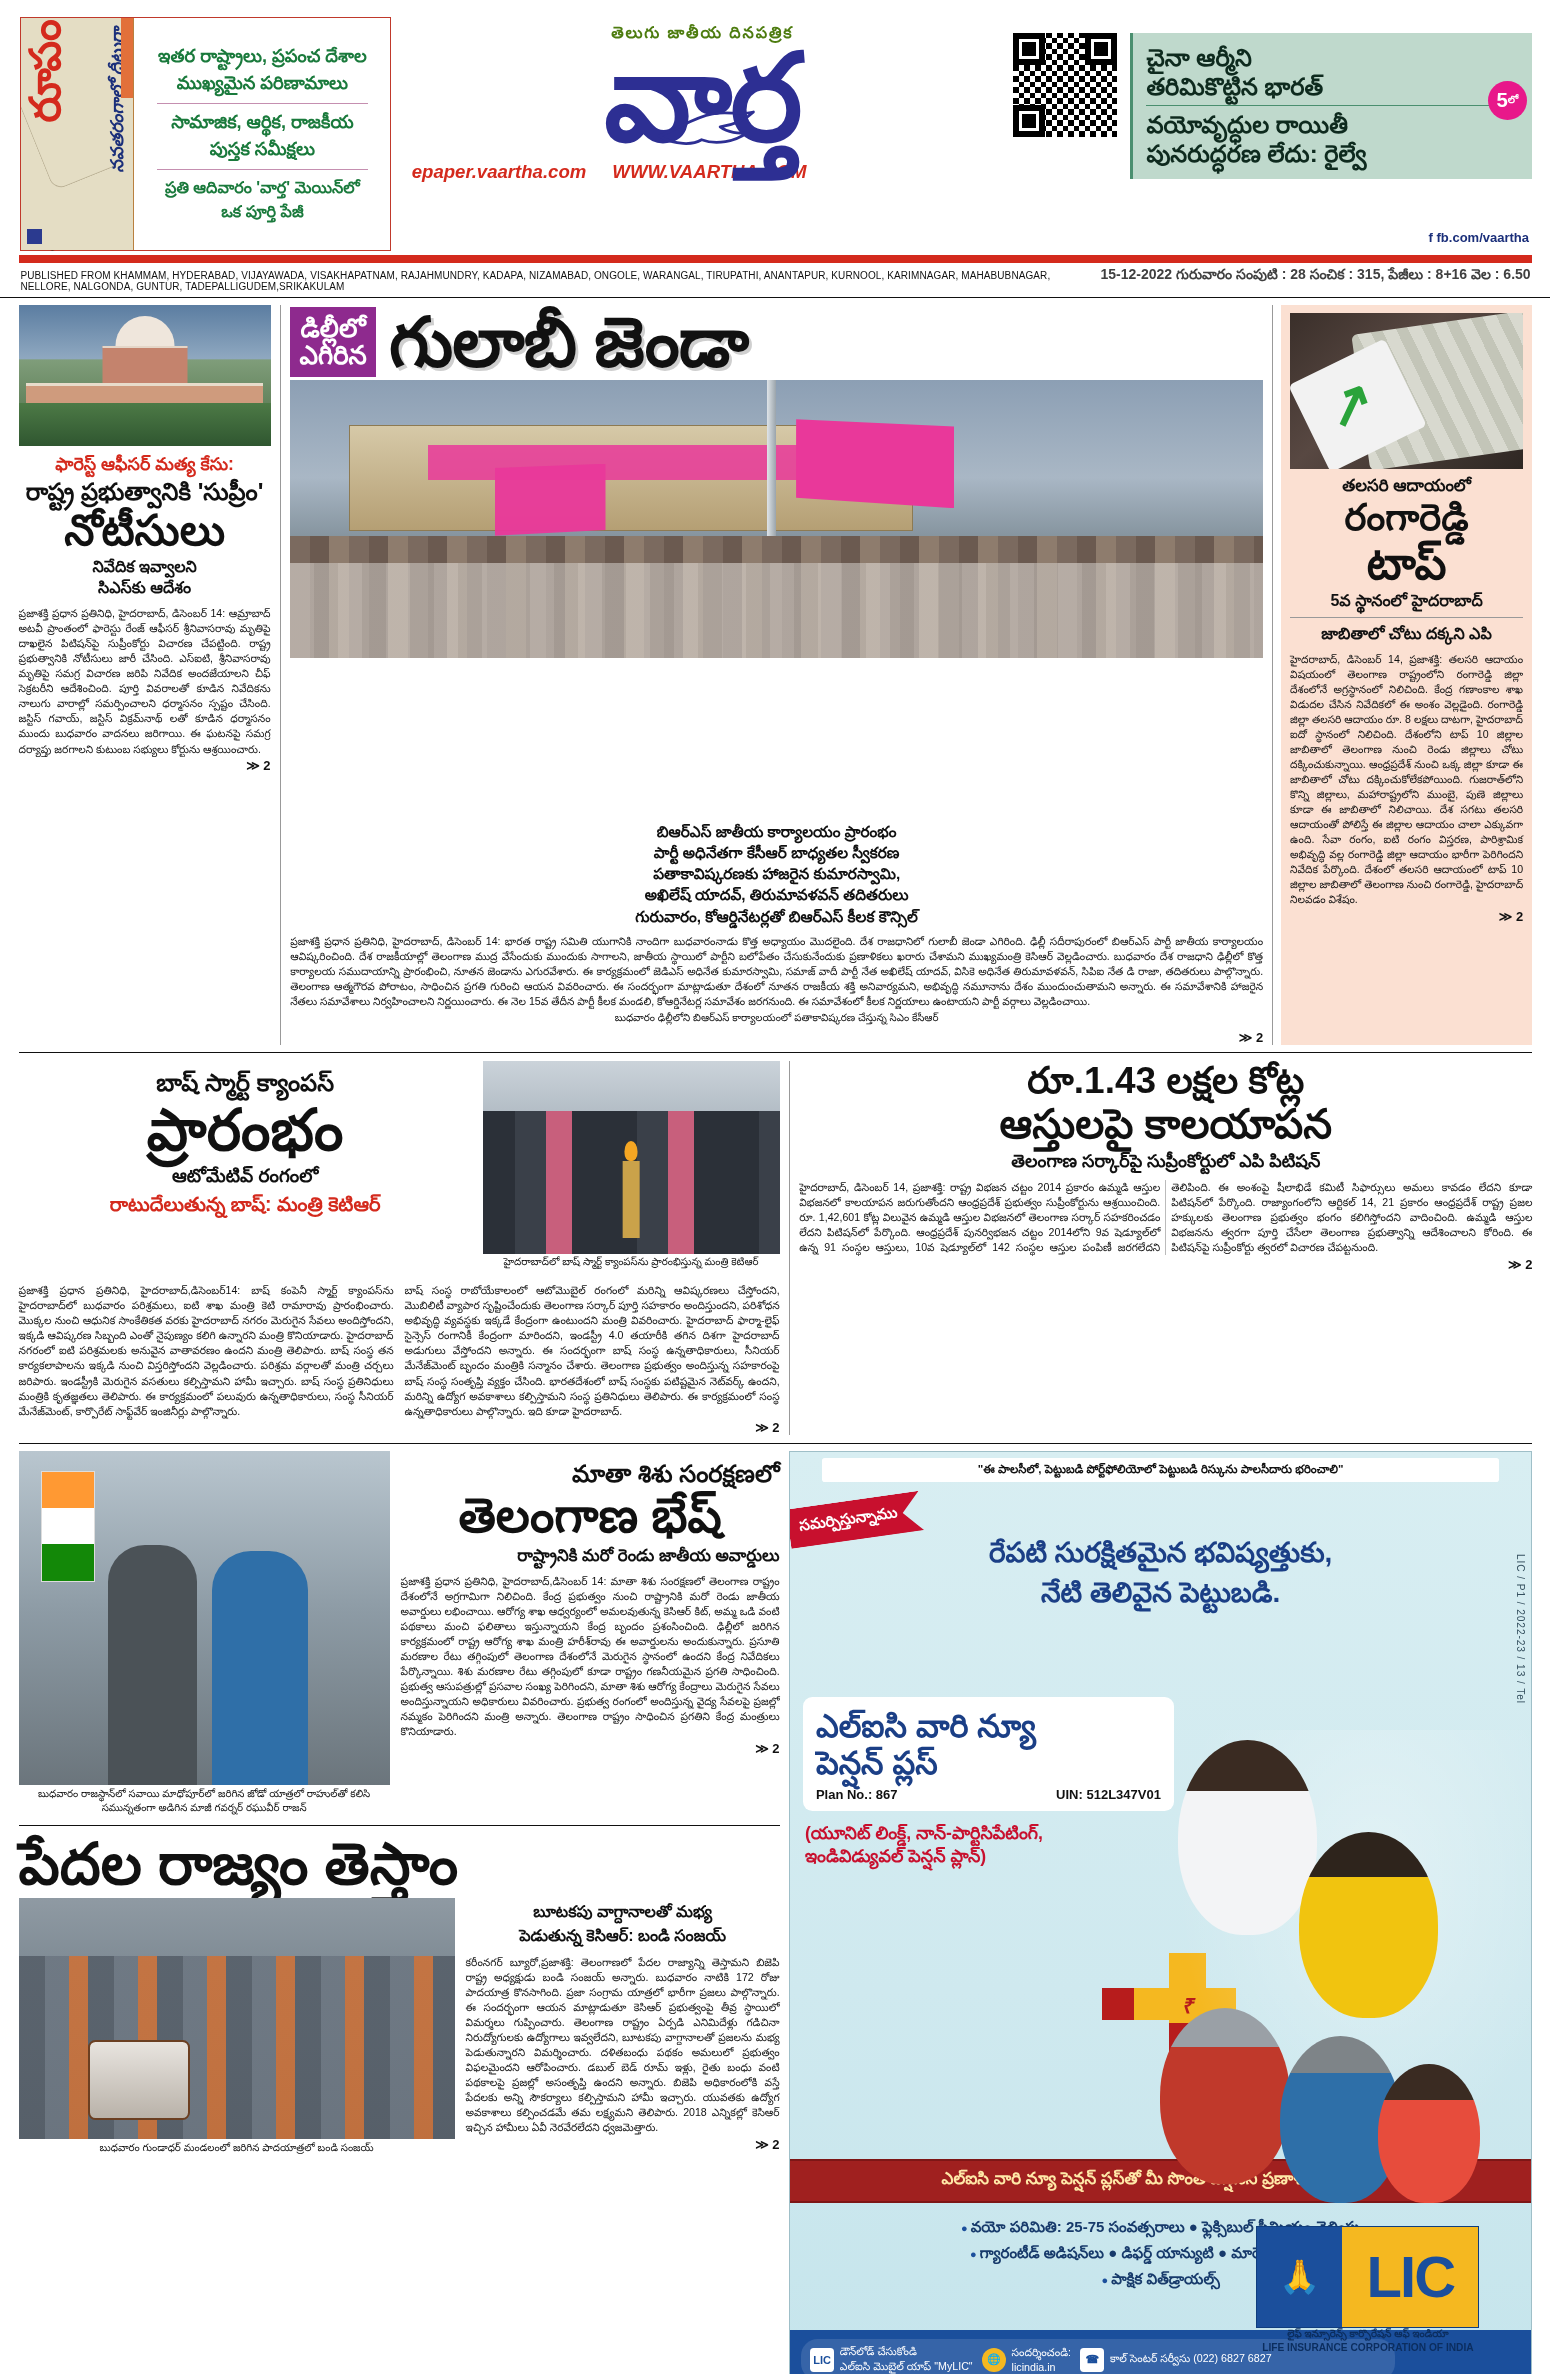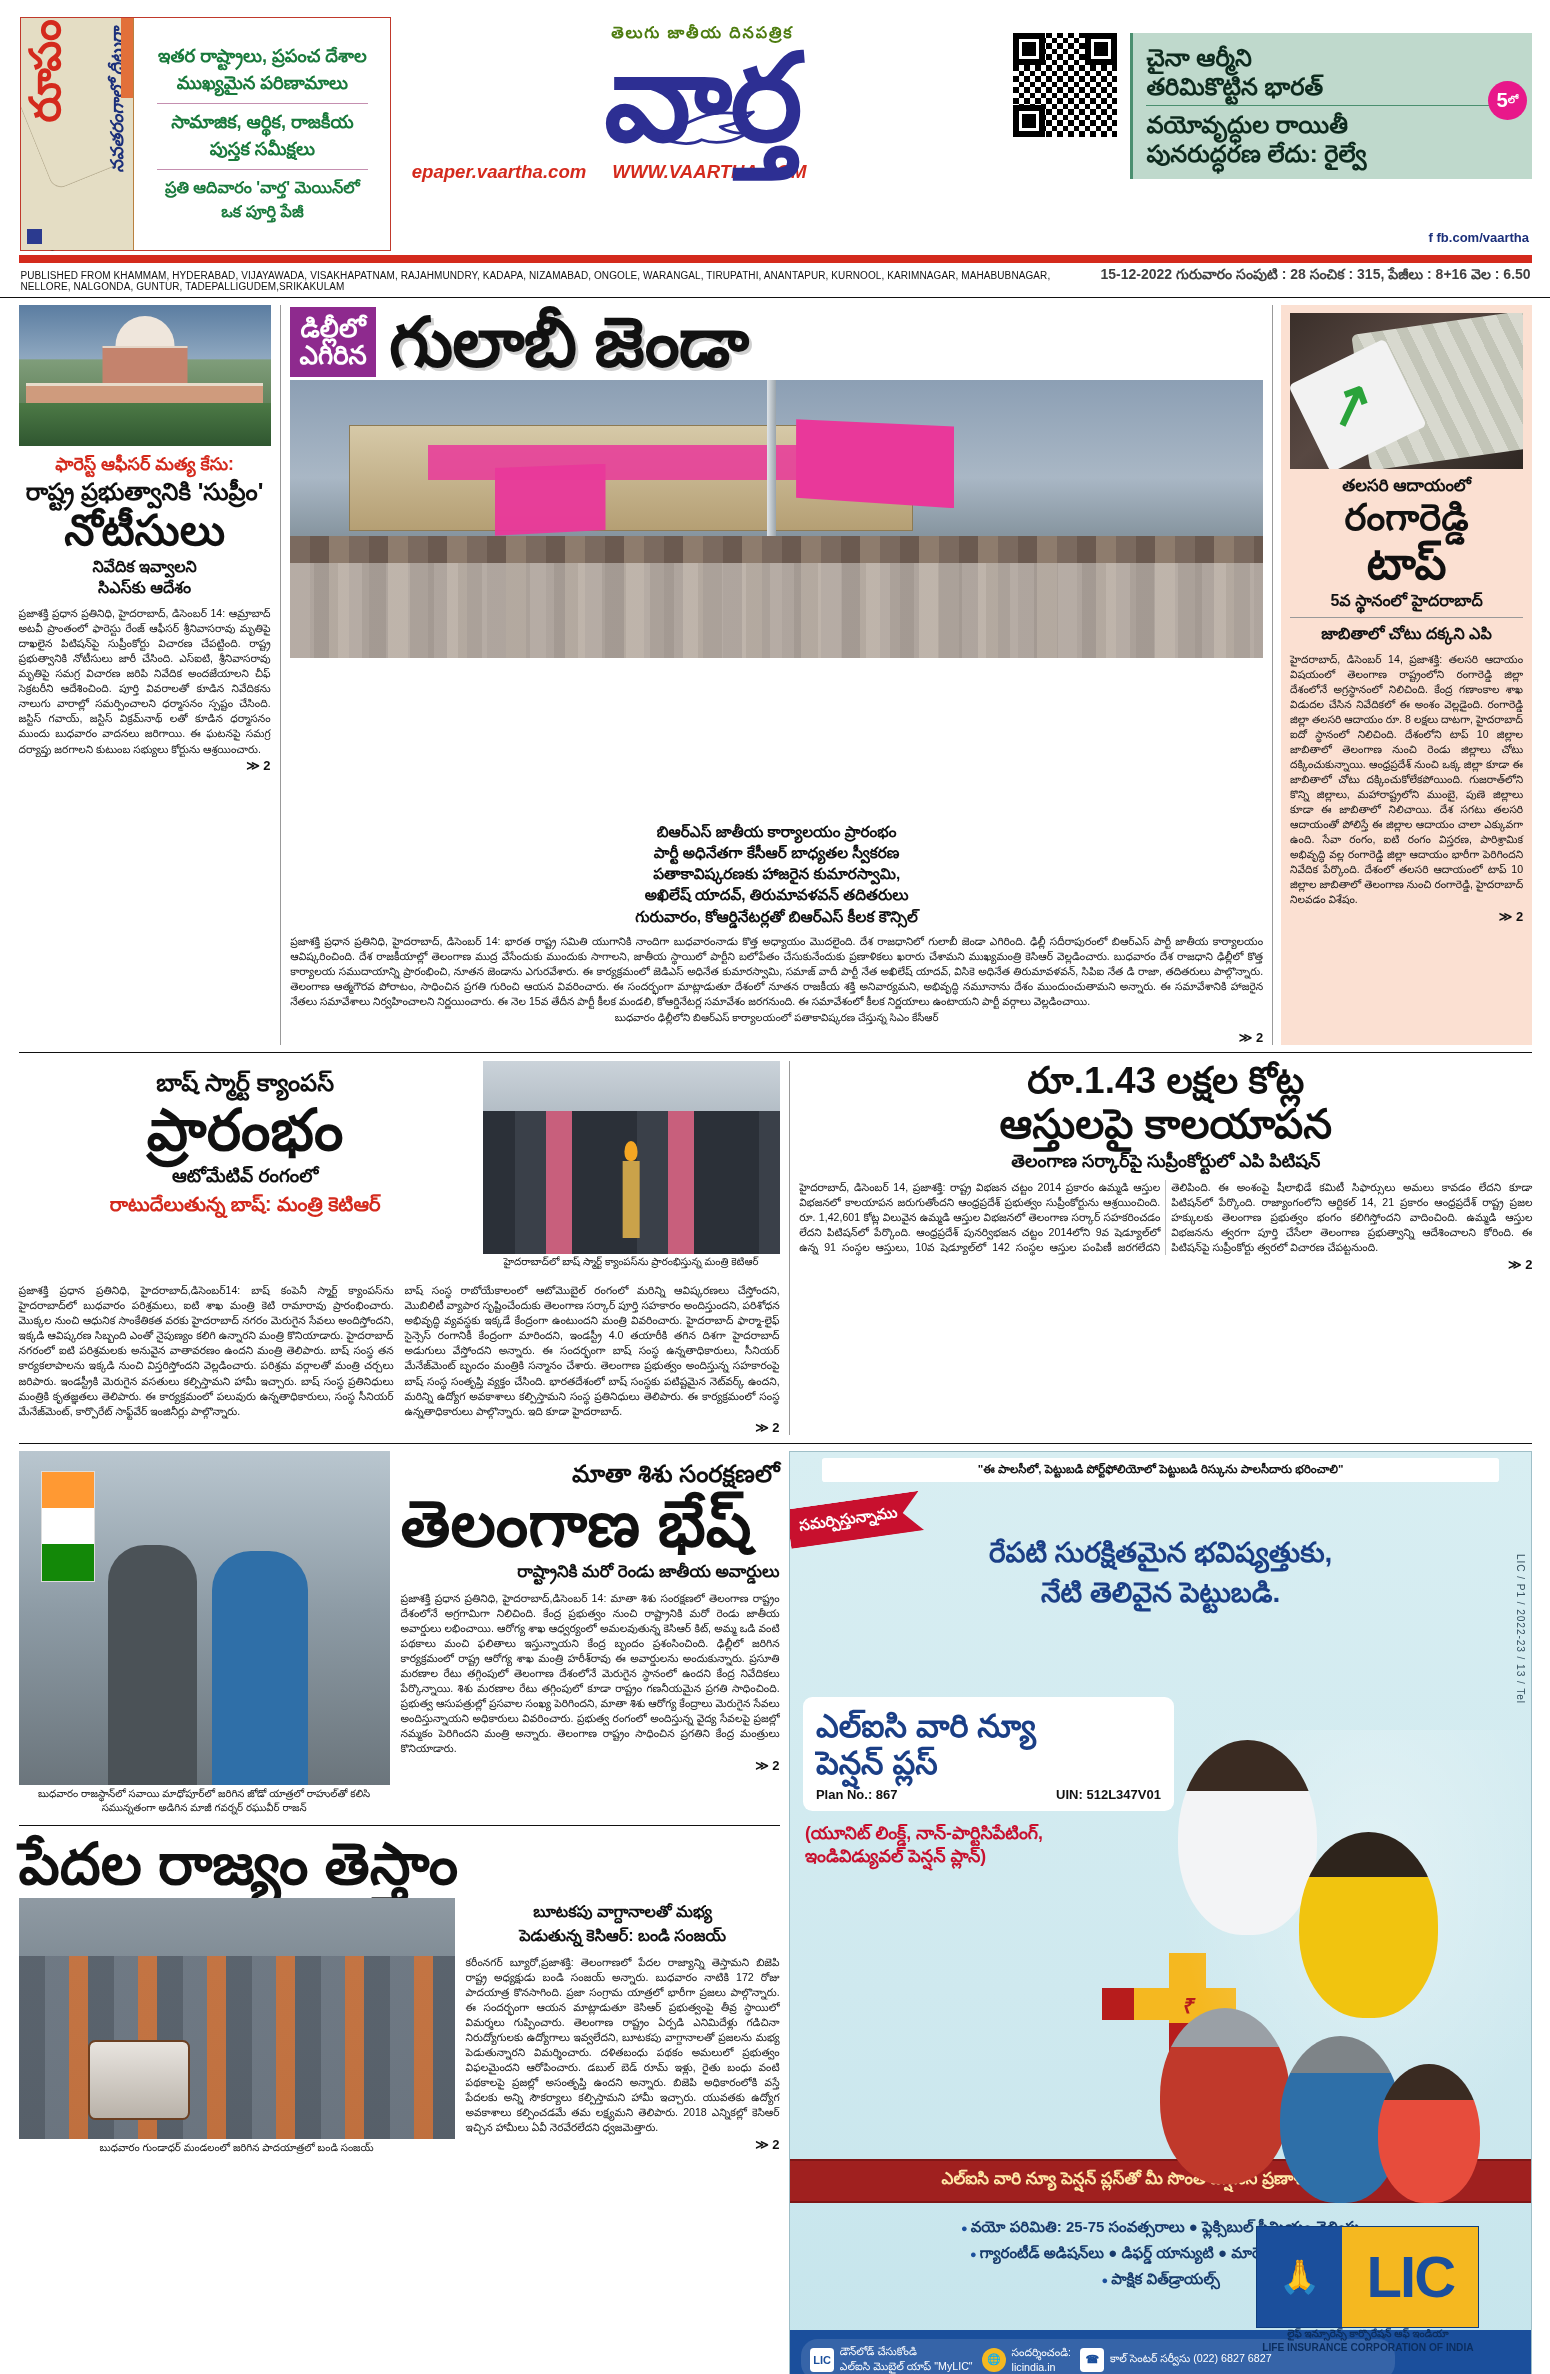--- a/index.html
+++ b/index.html
@@ -799,21 +799,21 @@
         <div style="flex:0 0 371px;">
           <div class="rahul-photo">
             <div class="tri"></div>
             <div class="p1"></div>
             <div class="p2"></div>
           </div>
           <div class="photo-cap">బుధవారం రాజస్థాన్‌లో సవాయి మాధోపూర్‌లో జరిగిన జోడో యాత్రలో రాహుల్‌తో కలిసి సమున్నతంగా అడిగిన మాజీ గవర్నర్ రఘువీర్ రాజన్</div>
         </div>
         <div style="flex:1;">
           <div class="kicker-red" style="color:#111;font-size:24px;font-weight:800;text-align:right;">మాతా శిశు సంరక్షణలో</div>
-          <div class="head-xl" style="font-size:64px;text-align:left;">తెలంగాణ భేష్</div>
+          <div class="head-xl" style="font-size:48px;text-align:center;">తెలంగాణ భేష్</div>
           <div class="sub-center" style="text-align:right;font-size:16.7px;">రాష్ట్రానికి మరో రెండు జాతీయ అవార్డులు</div>
           <div class="body-text">ప్రజాశక్తి ప్రధాన ప్రతినిధి, హైదరాబాద్,డిసెంబర్ 14: మాతా శిశు సంరక్షణలో తెలంగాణ రాష్ట్రం దేశంలోనే అగ్రగామిగా నిలిచింది. కేంద్ర ప్రభుత్వం నుంచి రాష్ట్రానికి మరో రెండు జాతీయ అవార్డులు లభించాయి. ఆరోగ్య శాఖ ఆధ్వర్యంలో అమలవుతున్న కెసిఆర్ కిట్, అమ్మ ఒడి వంటి పథకాలు మంచి ఫలితాలు ఇస్తున్నాయని కేంద్ర బృందం ప్రశంసించింది. ఢిల్లీలో జరిగిన కార్యక్రమంలో రాష్ట్ర ఆరోగ్య శాఖ మంత్రి హరీశ్‌రావు ఈ అవార్డులను అందుకున్నారు. ప్రసూతి మరణాల రేటు తగ్గింపులో తెలంగాణ దేశంలోనే మెరుగైన స్థానంలో ఉందని కేంద్ర నివేదికలు పేర్కొన్నాయి. శిశు మరణాల రేటు తగ్గింపులో కూడా రాష్ట్రం గణనీయమైన ప్రగతి సాధించింది. ప్రభుత్వ ఆసుపత్రుల్లో ప్రసవాల సంఖ్య పెరిగిందని, మాతా శిశు ఆరోగ్య కేంద్రాలు మెరుగైన సేవలు అందిస్తున్నాయని అధికారులు వివరించారు. ప్రభుత్వ రంగంలో అందిస్తున్న వైద్య సేవలపై ప్రజల్లో నమ్మకం పెరిగిందని మంత్రి అన్నారు. తెలంగాణ రాష్ట్రం సాధించిన ప్రగతిని కేంద్ర మంత్రులు కొనియాడారు.</div>
           <div class="more">≫ 2</div>
         </div>
       </div>
 
       <div class="rule-h"></div>
 
       <div>
         <div class="head-xl" style="font-size:58px;text-align:left;">పేదల రాజ్యం తెస్తాం</div>

